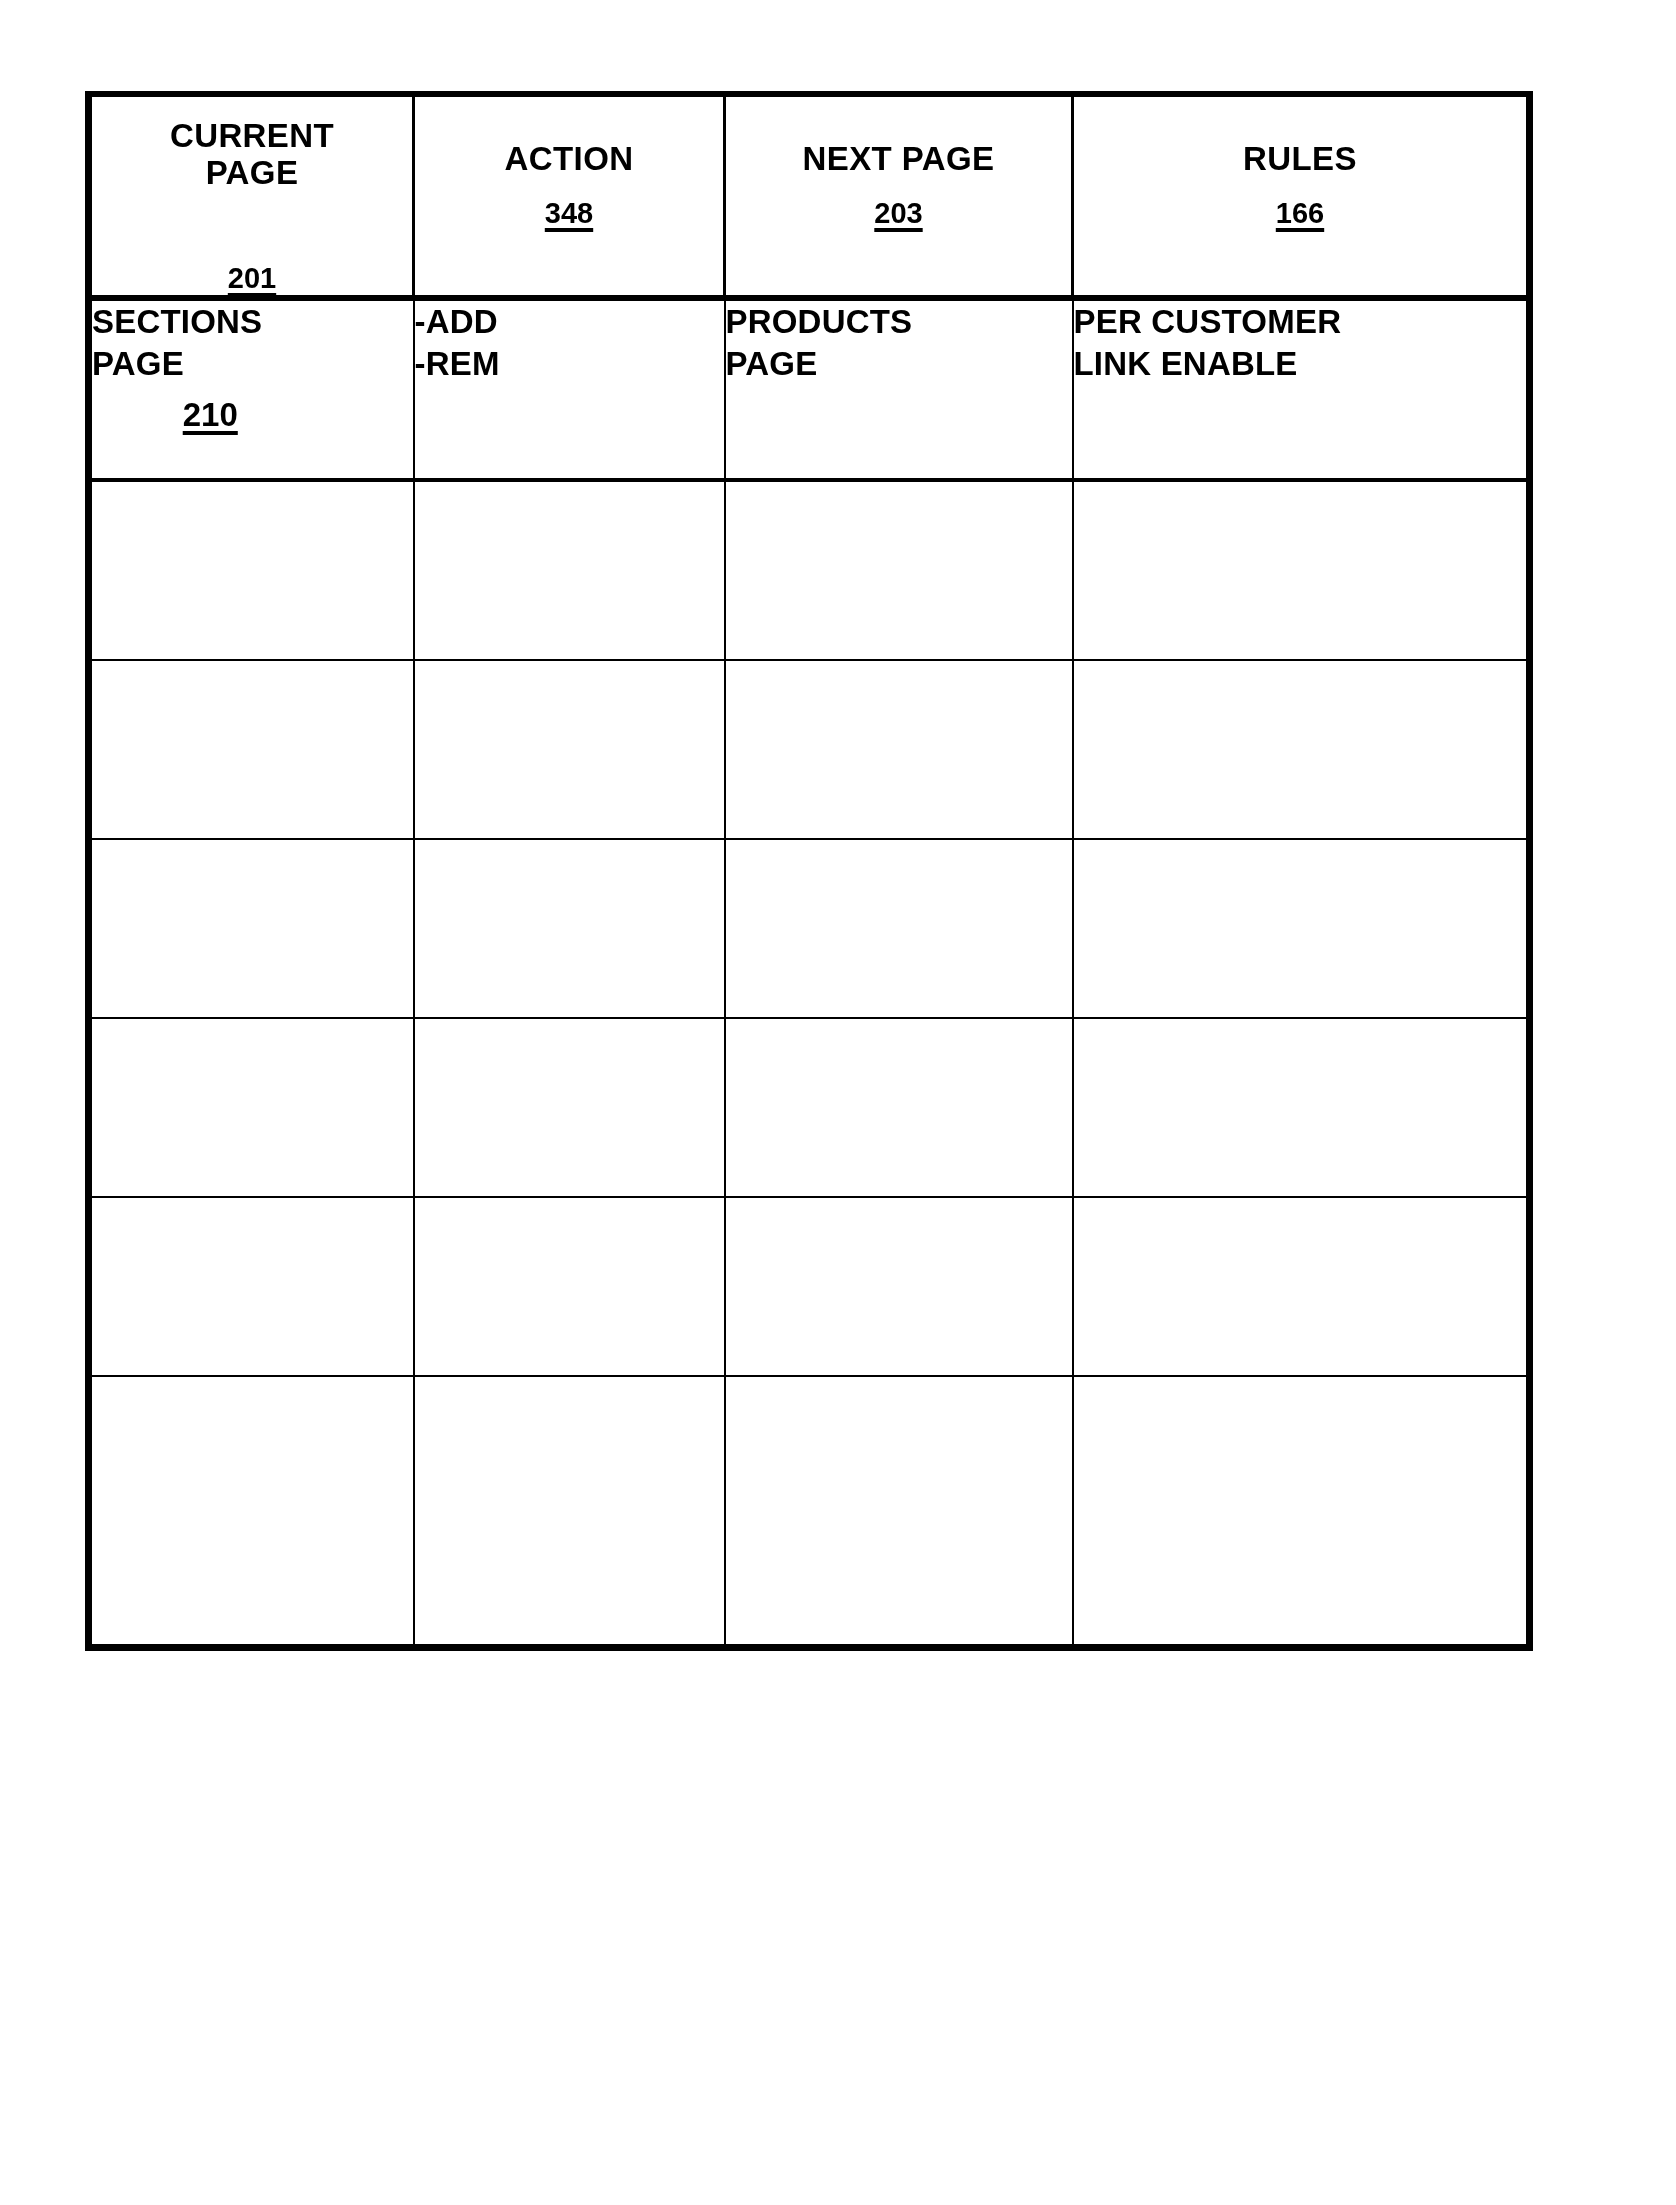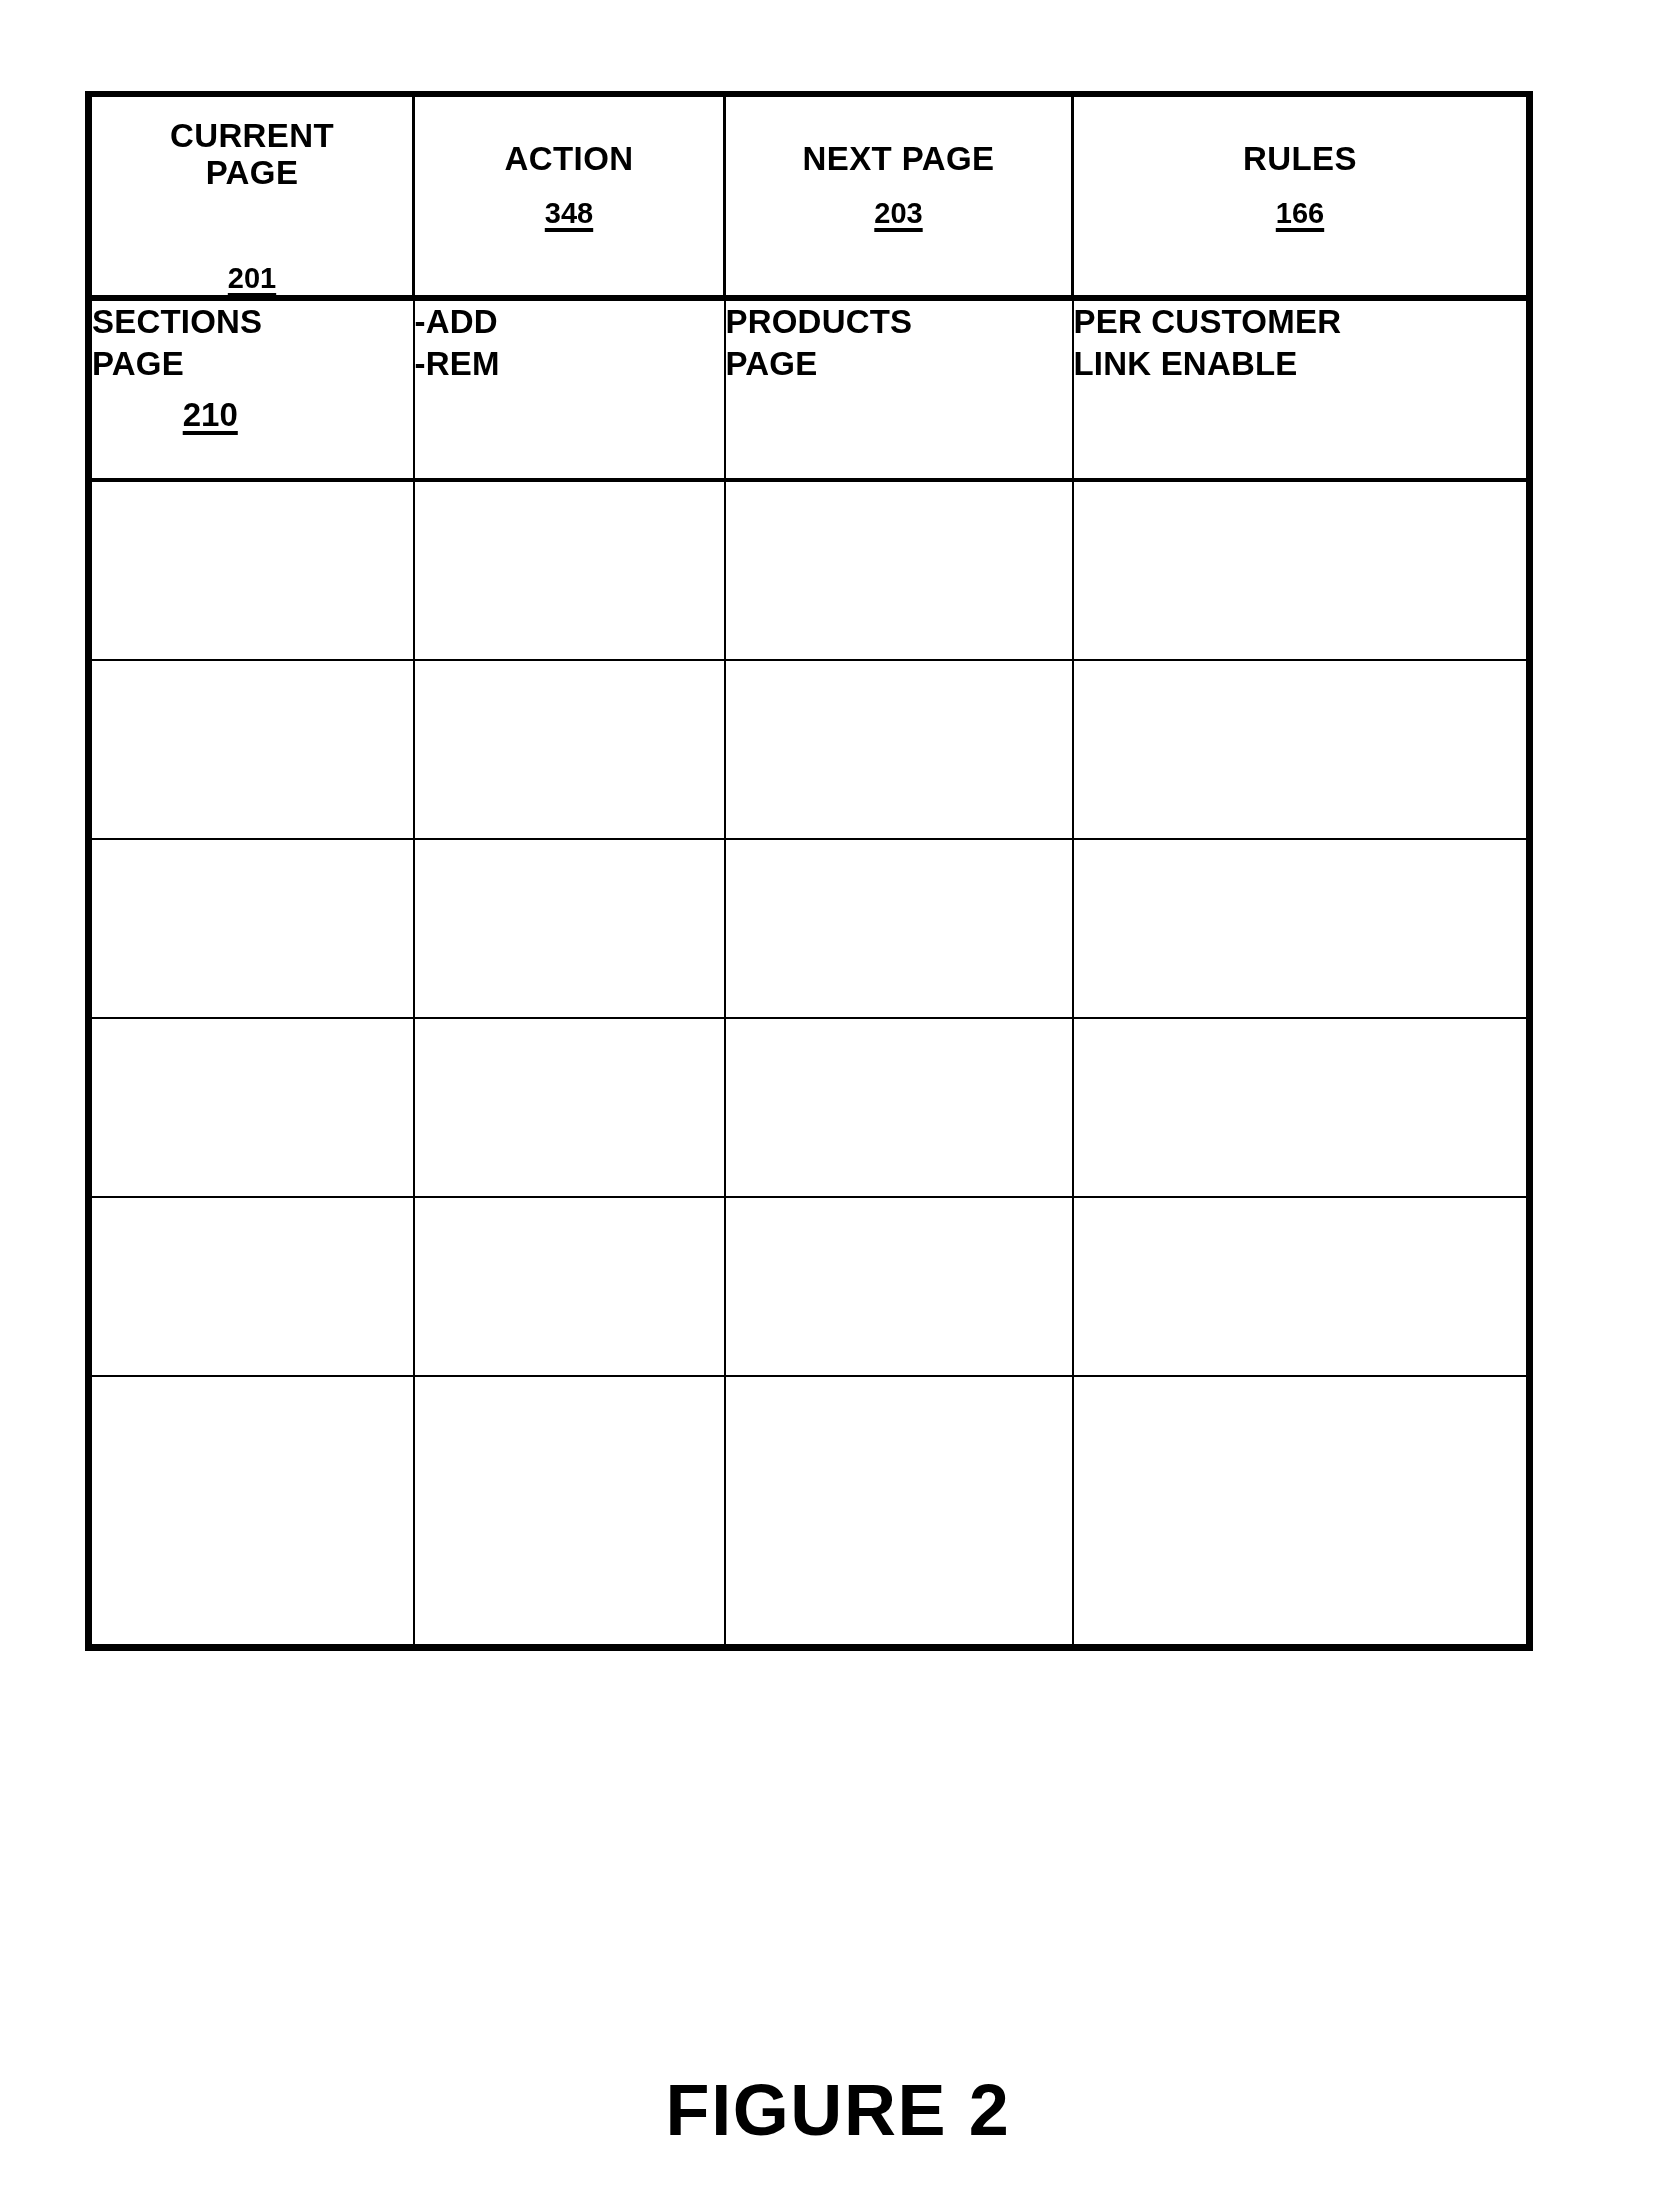--- a/index.html
+++ b/index.html
@@ -237,16 +237,15 @@
       <tr class="body-row last-row">
         <td class="empty-cell tall-cell"></td>
         <td class="empty-cell tall-cell"></td>
         <td class="empty-cell tall-cell"></td>
         <td class="empty-cell tall-cell"></td>
       </tr>
 
     </tbody>
   </table>
 
-  <div id="figure-caption">FIGURE 2</div>
 
 </div>
 
 
 </body></html>

